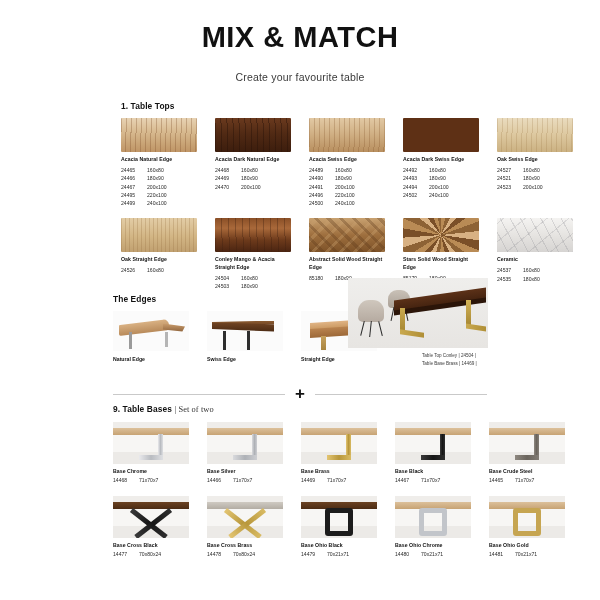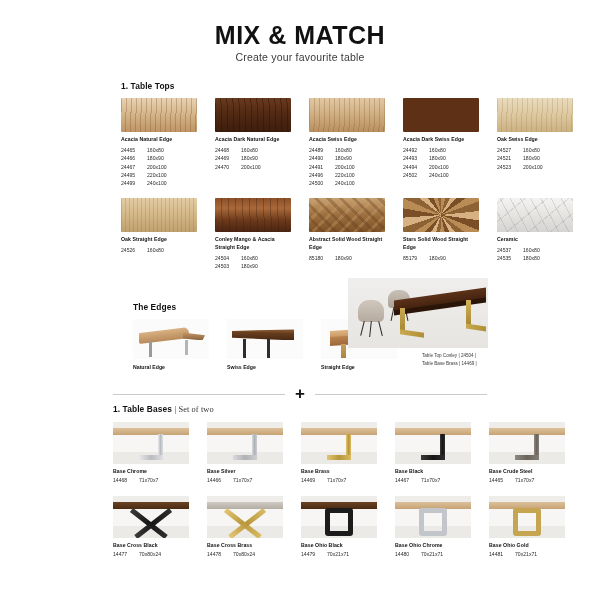--- a/index.html
+++ b/index.html
@@ -8,26 +8,26 @@
     background: #ffffff;
     font-family: "Liberation Sans", sans-serif;
     color: #1a1a1a;
     overflow: hidden;
   }
   .page { position: relative; width: 600px; height: 600px; padding: 0; }
 
   
   .hdr { text-align: center; padding-top: 22px; }
   .hdr h1 {
-    font-size: 25px; font-weight: 700; letter-spacing: .5px;
+    font-size: 29px; font-weight: 700; letter-spacing: .5px;
     color: #111; line-height: 1.05;
   }
   .hdr .sub {
     font-size: 10.5px; font-weight: 400; color: #3a3a3a;
-    margin-top: 3px; letter-spacing: .2px;
+    margin-top: 19px; letter-spacing: .2px;
   }
 
   
   .sect-title {
     font-size: 8.4px; font-weight: 700; color: #111;
     margin: 0 0 7px 113px; letter-spacing: .1px;
   }
   .sect-title .light { font-weight: 400; color: #333; font-family: Liberation Serif, serif; }
 
   
@@ -482,21 +482,21 @@
             </div>
             <div class="code-row">
               <span class="sku">24535</span>
               <span class="dim">180x80</span>
             </div>
           </div>
         </div>
       </div>
   </div>
 
-  <div style="margin-top:32px;padding-left:20px;">
+  <div style="margin-top:3px;">
     <div class="sect-title">The Edges</div>
     <div class="edges-grid" id="edges-row">
         <div class="cell">
           <div class="edge-thumb">
             <div class="ne-top"></div>
             <div class="ne-edge"></div>
             <div class="ne-leg"></div>
             <div class="ne-leg2"></div>
           </div>
           <div class="edge-cap">Natural Edge</div>
@@ -542,21 +542,21 @@
   </div>
 
   <div class="divider">
     <div class="line l1"></div>
     <div class="plus">+</div>
     <div class="line l2"></div>
   </div>
 
   <div style="position:absolute; left:0; top:404px; width:600px;">
     <div class="sect-title">
-      <span>1. Table Bases</span>
+      <span>9. Table Bases</span>
       <span class="light">| Set of two</span>
     </div>
     <div class="grid" id="bases-row-1" style="margin-top:8px;">
         <div class="cell">
           <div class="base-thumb">
             <div class="bt-wall"></div>
             <div class="bt-floor"></div>
             <div class="bt-surface"></div>
             <div class="leg-L">
               <div class="v chrome"></div>

